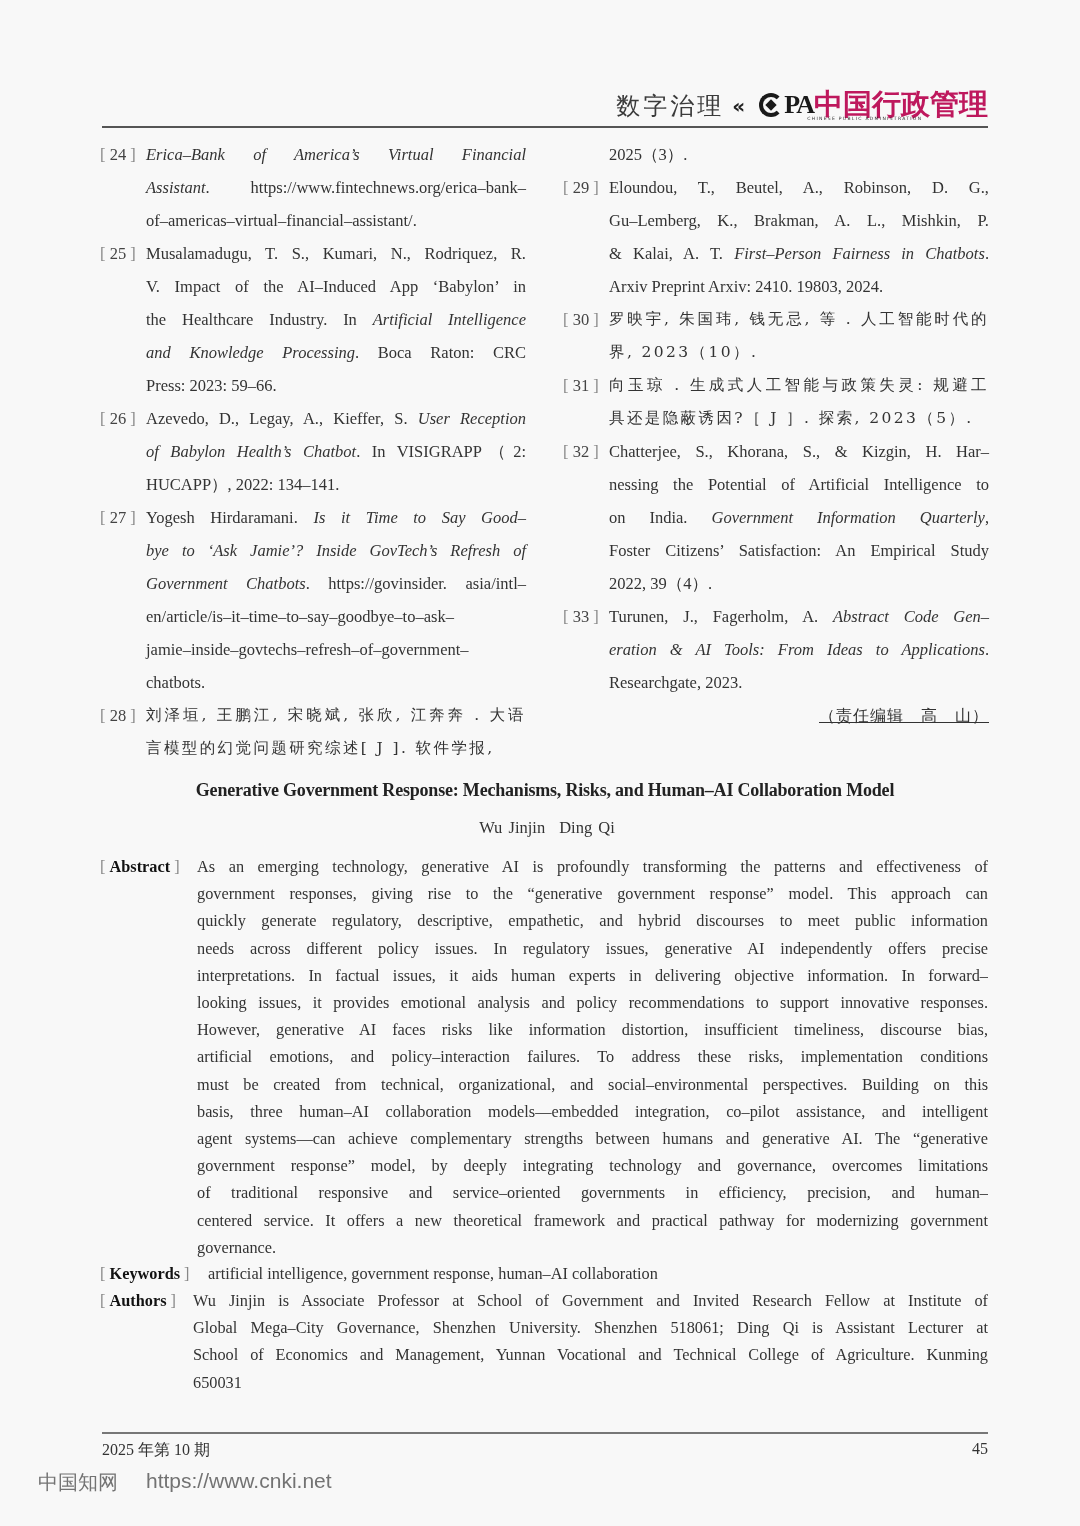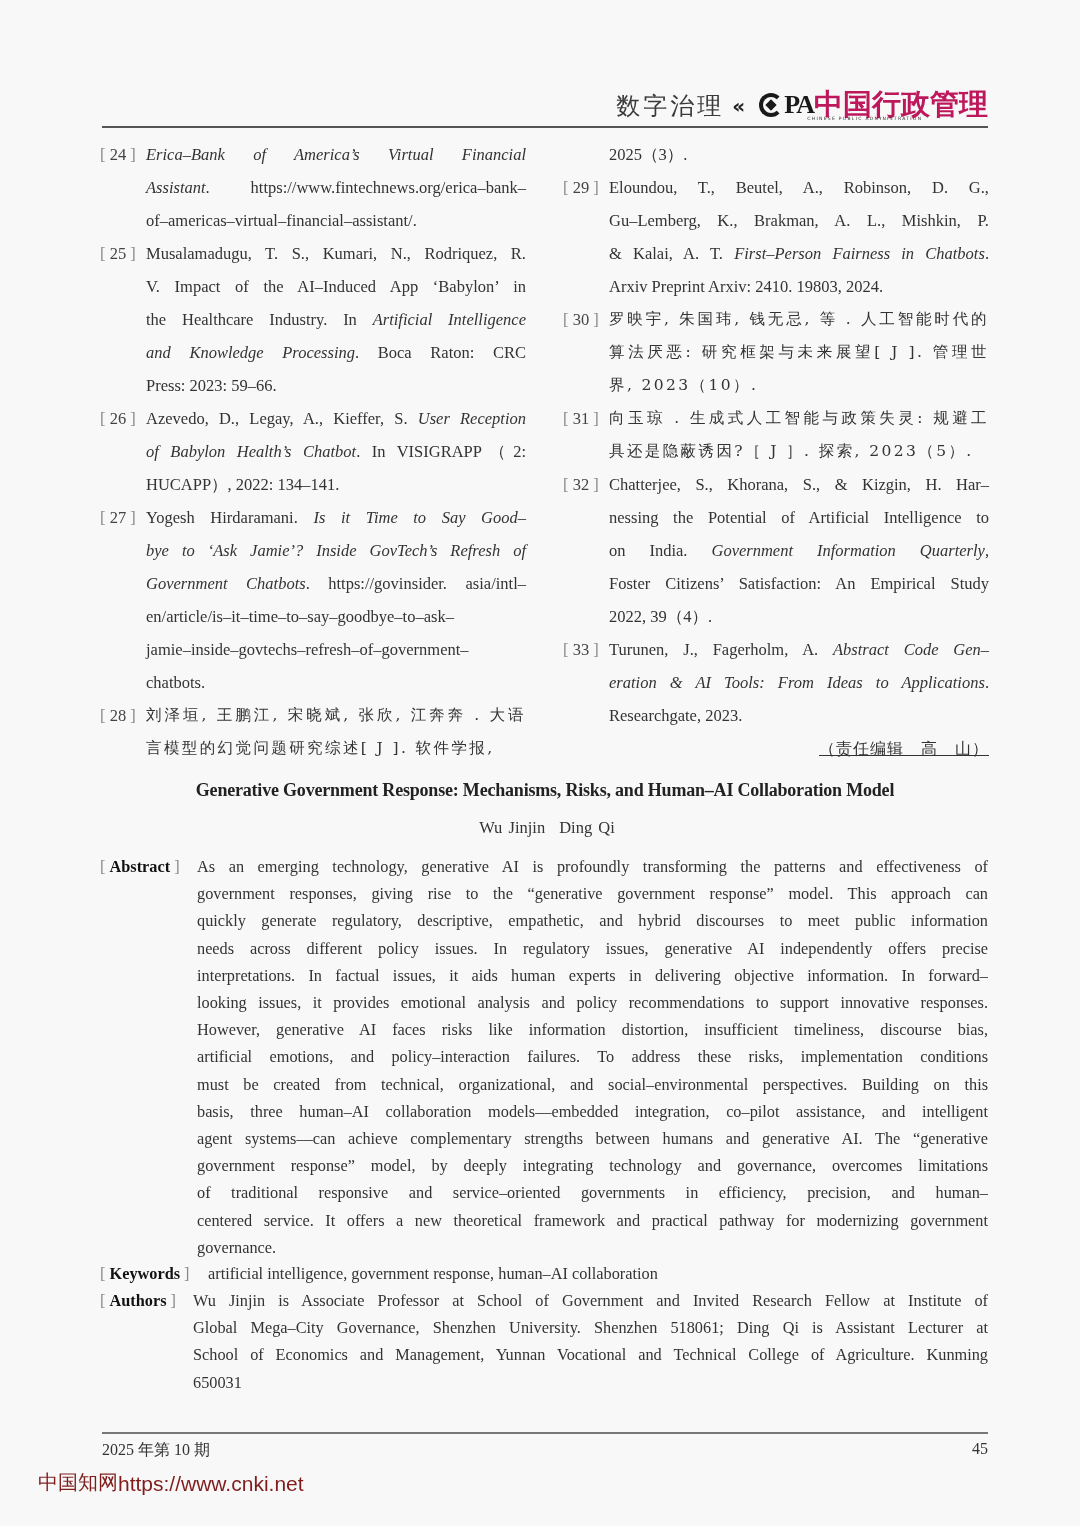--- a/index.html
+++ b/index.html
@@ -213,22 +213,23 @@
     .footer-page {
       position: absolute;
       right: 92px; top: 1440px;
       font-size: 16px;
       color: #333;
     }
     .watermark {
       position: absolute;
       left: 38px; top: 1469px;
       display: flex;
-      align-items: flex-end;
-      color: #7f1d1d;
+      align-items: flex-start;
+      gap: 28px;
+      color: #737373;
       font-family: "DejaVu Sans", sans-serif;
       font-size: 20px;
     }
     .watermark .wm-cn { letter-spacing: 0px; }
     .watermark .wm-url { font-family: "Liberation Sans", sans-serif; font-size: 21px; }
   </style>
 </head>
 <body>
 
 <div class="page">
@@ -292,21 +293,20 @@
       <div class="ref">
         <span class="ref-num"><span class="br">[ </span>29<span class="br"> ]</span></span>
         <span class="ref-line just"><span>Eloundou, T., Beutel, A., Robinson, D. G.,</span></span>
         <span class="ref-line just"><span>Gu–Lemberg, K., Brakman, A. L., Mishkin, P.</span></span>
         <span class="ref-line just"><span>&amp; Kalai, A. T. </span><span class="it">First–Person Fairness in Chatbots</span><span>.</span></span>
         <span class="ref-line"><span>Arxiv Preprint Arxiv: 2410. 19803, 2024.</span></span>
       </div>
       <div class="ref">
         <span class="ref-num"><span class="br">[ </span>30<span class="br"> ]</span></span>
         <span class="ref-line just cjk"><span>罗映宇, 朱国玮, 钱无忌, 等 . 人工智能时代的</span></span>
-        <span class="ref-line just cjk"><span>算法厌恶: 研究框架与未来展望[ J ]. 管理世</span></span>
         <span class="ref-line cjk"><span>界, 2023（10）.</span></span>
       </div>
       <div class="ref">
         <span class="ref-num"><span class="br">[ </span>31<span class="br"> ]</span></span>
         <span class="ref-line just cjk"><span>向玉琼 . 生成式人工智能与政策失灵: 规避工</span></span>
         <span class="ref-line cjk"><span>具还是隐蔽诱因?［ J ］. 探索, 2023（5）.</span></span>
       </div>
       <div class="ref">
         <span class="ref-num"><span class="br">[ </span>32<span class="br"> ]</span></span>
         <span class="ref-line just"><span>Chatterjee, S., Khorana, S., &amp; Kizgin, H. Har–</span></span>

